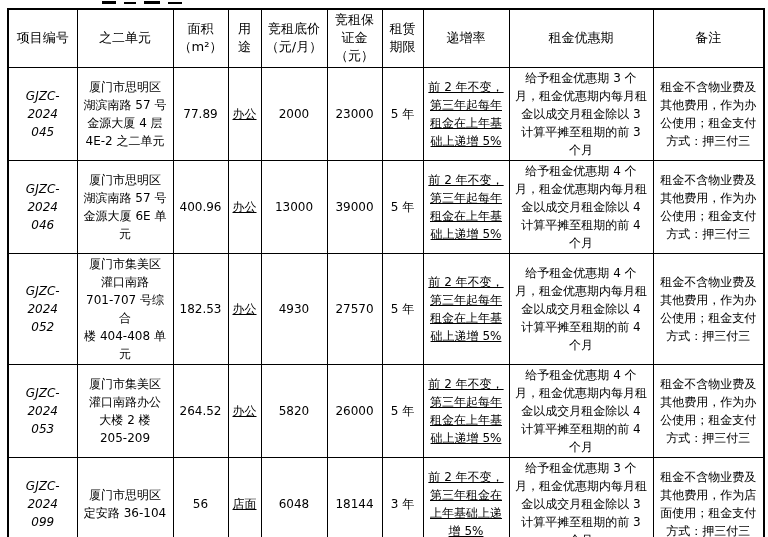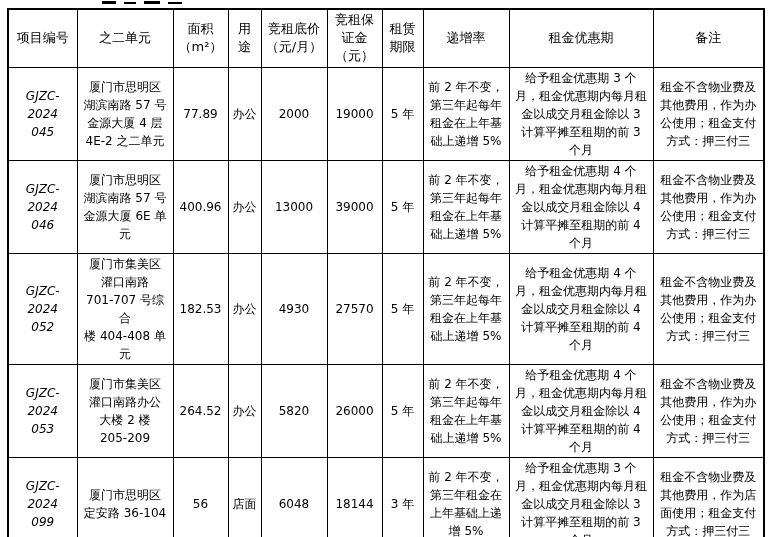--- a/index.html
+++ b/index.html
@@ -58,23 +58,23 @@
     font-weight: normal;
     overflow: hidden;
   }
   table.lease th {
     font-size: 13px;
     line-height: 18px;
     padding: 1px 2px;
   }
   
   td.c-id   { font-size: 11px; padding: 1px 2px; font-style: italic; }
-  td.c-use  { padding: 1px 8px; word-break: break-all; }
+  td.c-use  { padding: 1px 8px; word-break: break-all; text-decoration: underline; }
   td.c-disc { padding: 1px 3px; }
-  td.c-esc  { padding: 1px 4px; }
+  td.c-esc  { padding: 1px 4px; text-decoration: underline; }
   td.c-rem  { padding: 1px 4px; }
 
   tr.rh0 { height: 58px; }
   tr.rh1 { height: 74px; }
   tr.rh2 { height: 76px; }
   tr.rh3 { height: 76px; }
   tr.rh4 { height: 76px; }
   tr.rh5 { height: 74px; }
 </style>
 </head>
@@ -126,21 +126,21 @@
       <tr class="rh1">
         <td class="c-id">GJZC-2024
 045</td>
         <td class="c-loc">厦门市思明区
 湖滨南路 57 号
 金源大厦 4 层
 4E-2 之二单元</td>
         <td class="c-area">77.89</td>
         <td class="c-use">办公</td>
         <td class="c-rent">2000</td>
-        <td class="c-dep">19000</td>
+        <td class="c-dep">23000</td>
         <td class="c-term">5 年</td>
         <td class="c-esc">前 2 年不变，第三年起每年租金在上年基础上递增 5%</td>
         <td class="c-disc">给予租金优惠期 3 个月，租金优惠期内每月租金以成交月租金除以 3 计算平摊至租期的前 3 个月</td>
         <td class="c-rem">租金不含物业费及其他费用，作为办公使用；租金支付方式：押三付三</td>
       </tr>
       <tr class="rh2">
         <td class="c-id">GJZC-2024
 046</td>
         <td class="c-loc">厦门市思明区
 湖滨南路 57 号

